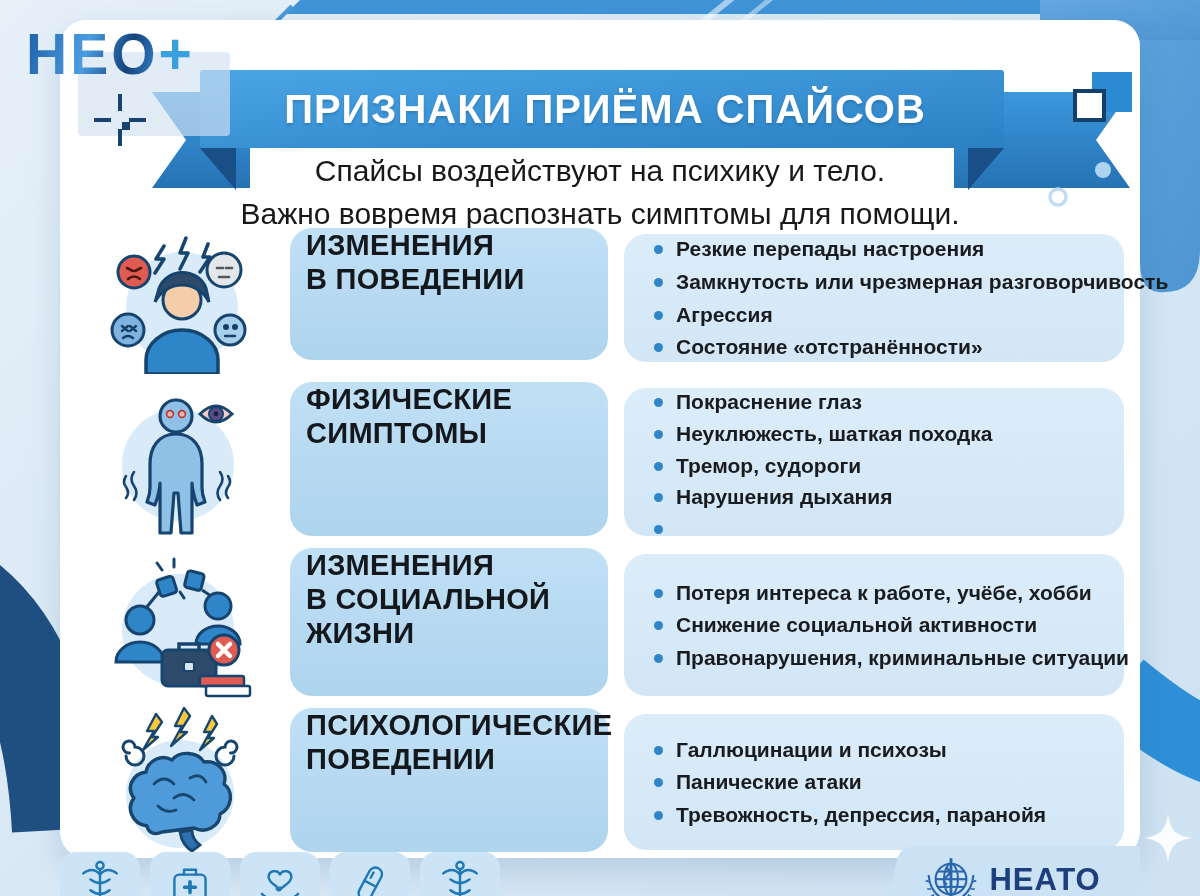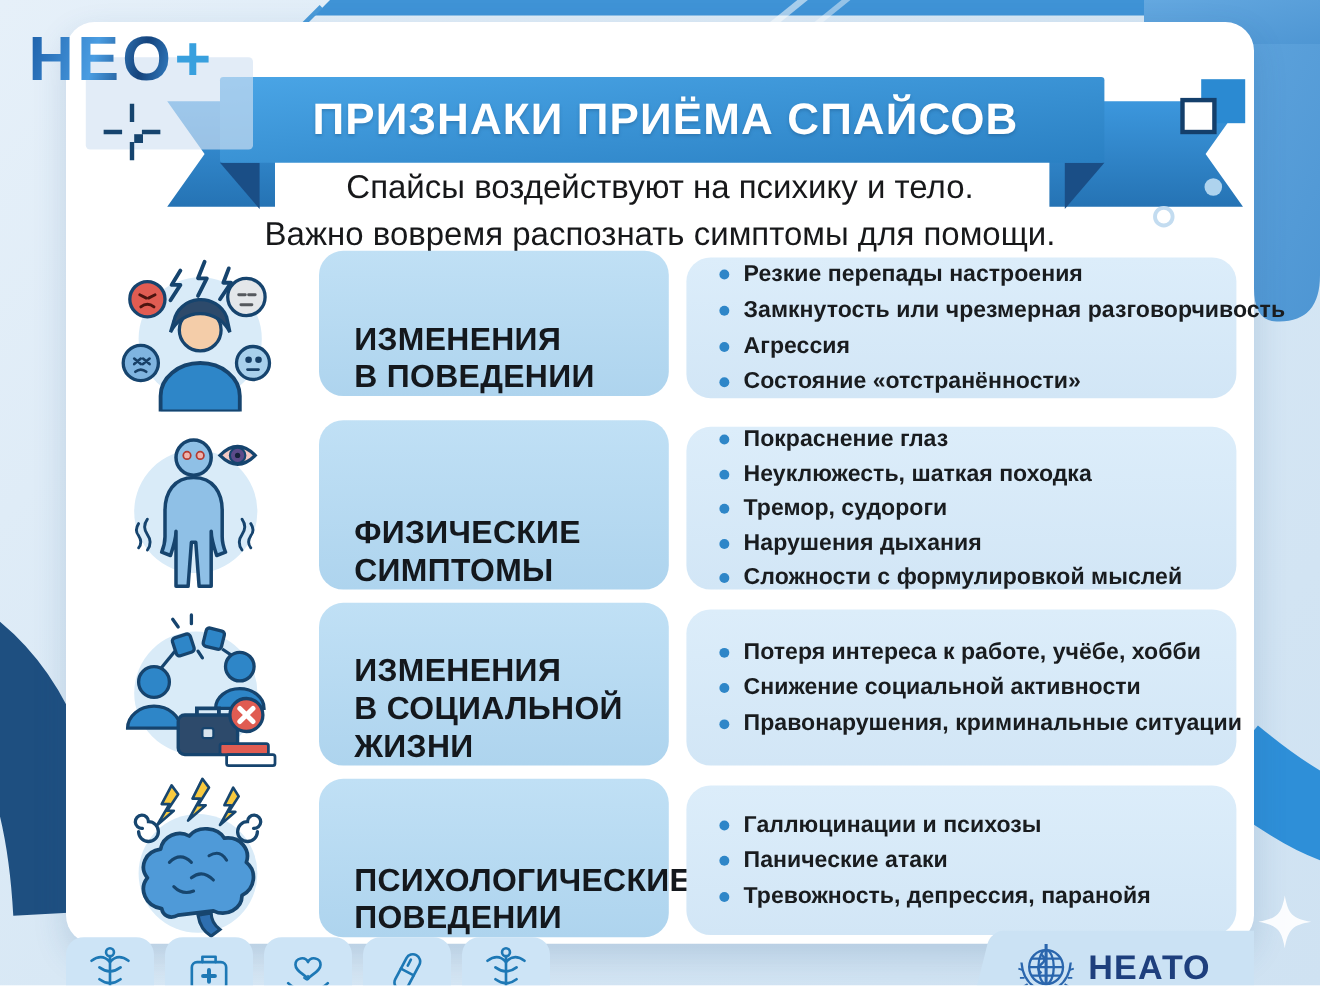--- a/index.html
+++ b/index.html
@@ -30,21 +30,21 @@
     display:flex;align-items:center;justify-content:center;color:#ffffff;font-weight:800;
     font-size:40px;letter-spacing:1px;text-shadow:0 2px 3px rgba(10,50,90,.25);white-space:nowrap;}
 
   
   #subtitle{position:absolute;left:150px;top:150px;width:900px;z-index:8;text-align:center;
     font-size:30px;font-weight:500;color:#17181a;line-height:1.42;}
 
   
   .sec-header{position:absolute;z-index:8;border-radius:22px;
     background:linear-gradient(180deg,#c0e0f5 0%,#aed4ee 100%);
-    display:flex;flex-direction:column;justify-content:flex-end;padding-left:32px;box-sizing:border-box;}
+    display:flex;flex-direction:column;justify-content:flex-start;padding-left:16px;box-sizing:border-box;}
   .sec-title{white-space:pre-line;font-weight:800;font-size:29px;line-height:1.18;color:#14181d;letter-spacing:.3px;}
   .sec-list{position:absolute;z-index:8;border-radius:22px;background:linear-gradient(180deg,#dcedfa 0%,#d2e6f6 100%);
     margin:4px;padding:0 0 0 30px;list-style:none;display:flex;flex-direction:column;justify-content:center;gap:9px;box-sizing:border-box;font-weight:bold;}
   .sec-list.tight{gap:8px;}
   .sec-list li{display:flex;align-items:flex-start;gap:13px;white-space:nowrap;}
   .b-dot{flex:0 0 auto;width:9px;height:9px;border-radius:50%;background:#2e86c8;margin-top:8px;}
   .b-text{font-size:21px;color:#191c1f;line-height:1.12;}
   .sec-icon{position:absolute;z-index:8;}
 
   
@@ -228,21 +228,20 @@
       <li>
         <span class="b-dot"></span>
         <span class="b-text">Тремор, судороги</span>
       </li>
       <li>
         <span class="b-dot"></span>
         <span class="b-text">Нарушения дыхания</span>
       </li>
       <li>
         <span class="b-dot"></span>
-        <span class="b-text">Сложности с формулировкой мыслей</span>
       </li>
     </ul>
 
   <svg class="sec-icon" style="left:100px;top:546px" width="160" height="152" viewBox="0 0 160 152">
     <circle cx="78" cy="84" r="56" fill="#d9ebf8"></circle>
 
     <g stroke="#16446e" stroke-width="3" stroke-linecap="round">
       <rect x="58" y="32" width="17" height="17" rx="3" transform="rotate(-18 66 40)" fill="#2e86c8"></rect>
       <rect x="86" y="26" width="17" height="17" rx="3" transform="rotate(14 94 34)" fill="#2e86c8"></rect>
       <line x1="80" y1="46" x2="84" y2="52"></line>

